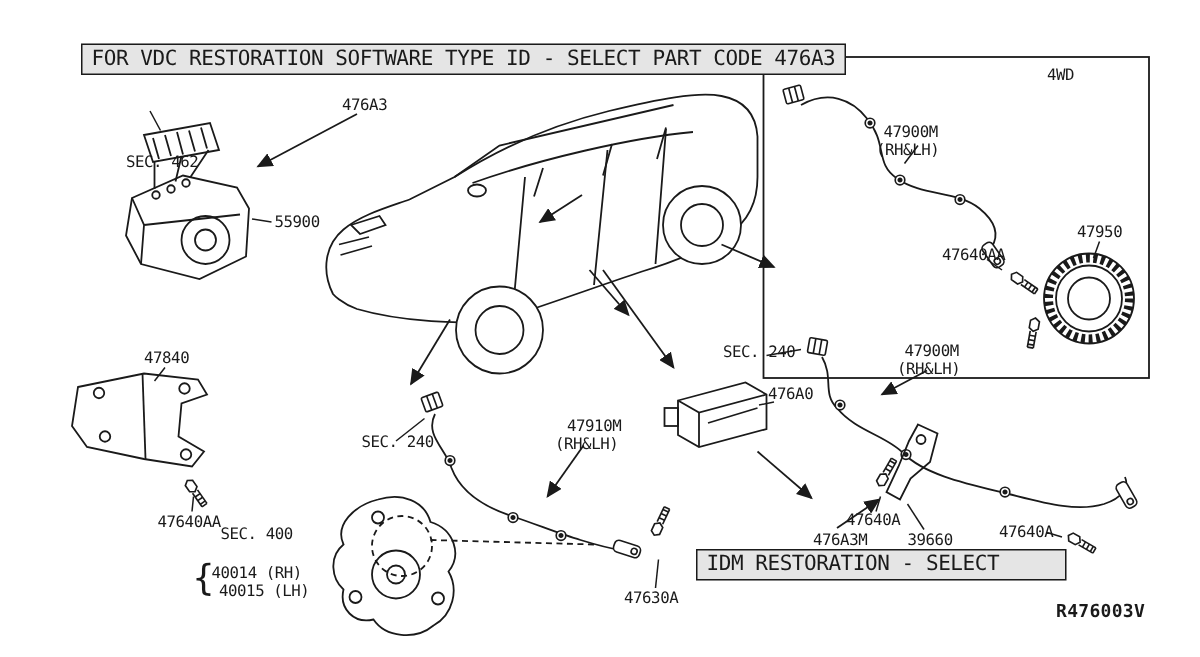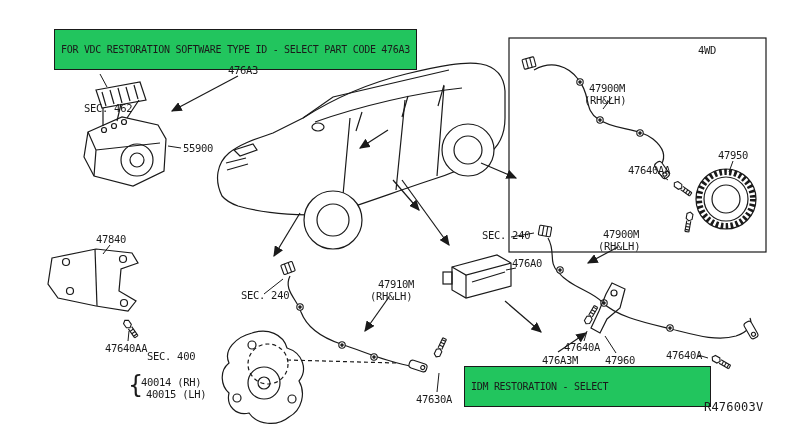--- a/index.html
+++ b/index.html
@@ -7,25 +7,25 @@
     width:800px;height:438px;position:relative;background:#ffffff;
     font-family:"DejaVu Sans Mono","Liberation Mono",monospace;
     color:#1a1a1a;overflow:hidden;
   }
   svg.art{position:absolute;left:0;top:0;}
   .lbl{
     position:absolute;font-size:10.5px;letter-spacing:-0.3px;
     white-space:nowrap;line-height:12px;
   }
   .box{
-    position:absolute;border:1.6px solid #1a1a1a;background:#22c55e;
-    font-size:10px;letter-spacing:-0.3px;padding:13px 6px;line-height:13px;
+    position:absolute;border:1.6px solid #1a1a1a;background:#e5e5e5;
+    font-size:14px;letter-spacing:-0.3px;padding:3px 6px;line-height:13px;
   }
   .brace{position:absolute;font-size:24px;line-height:26px;font-family:"DejaVu Sans",sans-serif;}
-  .ref{position:absolute;font-size:12px;letter-spacing:0.2px;}
+  .ref{position:absolute;font-size:12px;letter-spacing:0.2px;font-weight:bold;}
 </style>
 </head>
 <body>
 
 <svg class="art" width="800" height="438" viewBox="0 0 800 438">
   <defs>
     <marker id="ah" markerWidth="10" markerHeight="8" refX="8" refY="4" orient="auto">
       <path d="M0,0 L9,4 L0,8 Z" fill="#1a1a1a"></path>
     </marker>
     <g id="bolt" stroke="#1a1a1a" fill="none" stroke-width="1.1">
@@ -218,21 +218,21 @@
 <div class="lbl" style="left:370px;top:290px;">(RH&amp;LH)</div>
 <div class="lbl" style="left:105px;top:342px;">47640AA</div>
 
 <div class="lbl" style="left:147px;top:350px;">SEC. 400</div>
 <div class="brace" style="left:128px;top:372px;">{</div>
 <div class="lbl" style="left:141px;top:376px;">40014 (RH)</div>
 <div class="lbl" style="left:146px;top:388px;">40015 (LH)</div>
 
 <div class="lbl" style="left:542px;top:354px;">476A3M</div>
 <div class="lbl" style="left:564px;top:341px;">47640A</div>
-<div class="lbl" style="left:605px;top:354px;">47960</div>
+<div class="lbl" style="left:605px;top:354px;">39660</div>
 <div class="lbl" style="left:666px;top:349px;">47640A</div>
 <div class="lbl" style="left:416px;top:393px;">47630A</div>
 
 <div class="box" style="left:464px;top:366px;width:233px;">
   <div>IDM RESTORATION - SELECT</div>
 </div>
 
 <div class="ref" style="left:704px;top:400px;">R476003V</div>
 
 </body></html>

